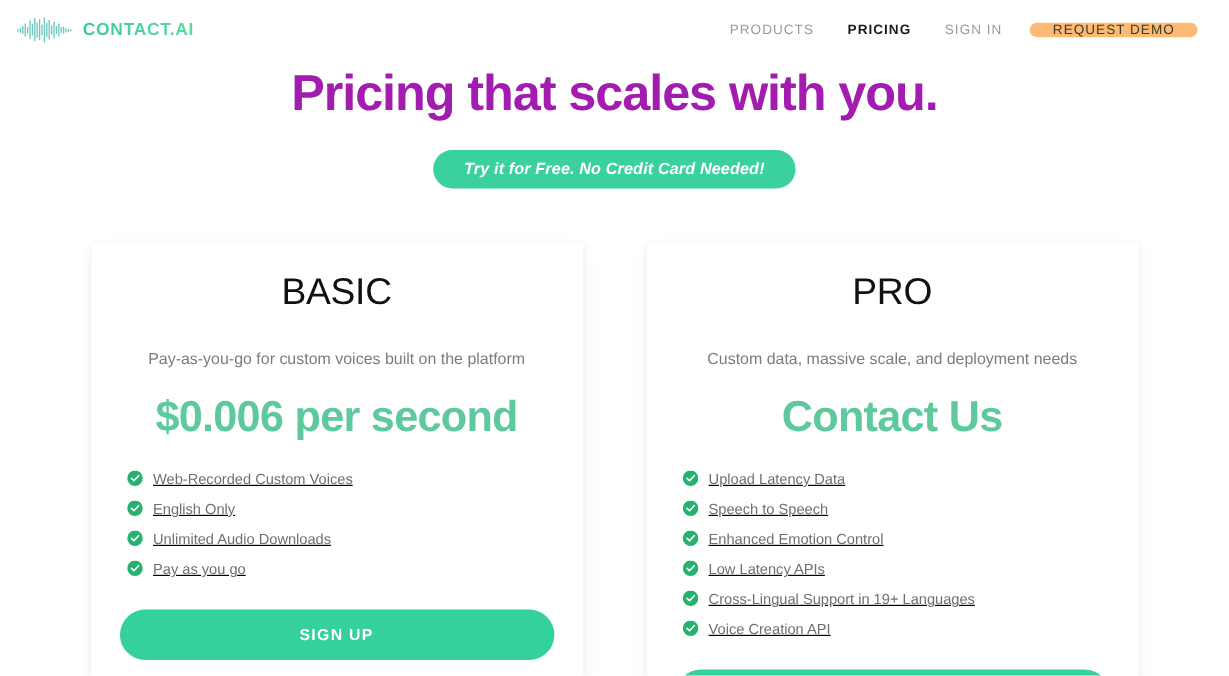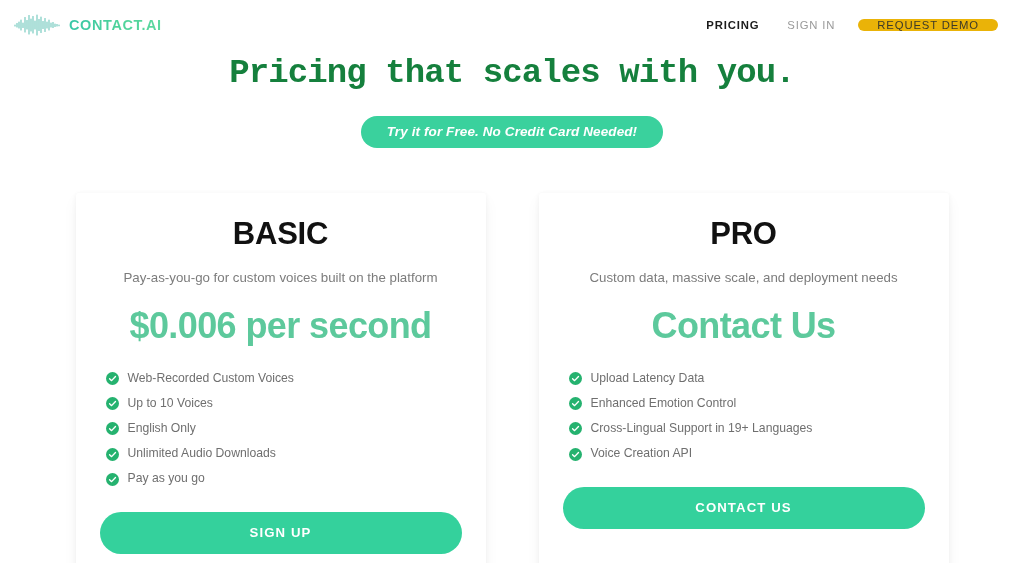--- a/index.html
+++ b/index.html
@@ -65,43 +65,42 @@
 
   .nav-link.active {
     color: #1b1b1b;
     font-weight: bold;
   }
 
   .demo-btn {
     font-size: 11.3px;
     letter-spacing: 0.85px;
     color: #3d3a28;
-    background: #eab308;
+    background: #fdba74;
     border: none;
     border-radius: 20px;
     padding: 0 19px;
     margin-left: 9px;
     cursor: pointer;
     white-space: nowrap;
     font-family: inherit;
   }
 
   
   .hero {
     text-align: center;
     padding-top: 4px;
   }
 
   .hero-title {
-    font-size: 34px;
+    font-size: 42px;
     font-weight: bold;
     letter-spacing: -0.9px;
-    color: #15803d;
+    color: #a21caf;
     line-height: 1.15;
-    font-family: Liberation Mono, monospace;
   }
 
   .hero-badge-row {
     margin-top: 23px;
     display: flex;
     justify-content: center;
   }
 
   .hero-badge {
     display: inline-block;
@@ -131,28 +130,28 @@
     border-radius: 3px;
     box-shadow: 0 1px 5px rgba(0,0,0,0.055), 0 7px 16px rgba(0,0,0,0.045);
     padding: 24px 24px 28px;
     display: flex;
     flex-direction: column;
     align-items: center;
   }
 
   .plan-name {
     font-size: 31px;
-    font-weight: bold;
+    font-weight: normal;
     letter-spacing: -0.2px;
     color: #111111;
     line-height: 1.1;
   }
 
   .plan-desc {
-    margin-top: 18px;
+    margin-top: 30px;
     font-size: 13.3px;
     color: #7c7c7c;
     text-align: center;
     line-height: 1.35;
   }
 
   .plan-price {
     margin-top: 18px;
     font-size: 36px;
     font-weight: bold;
@@ -164,23 +163,24 @@
 
   .feature-list {
     list-style: none;
     margin-top: 24px;
     width: 100%;
     padding-left: 6px;
   }
 
   .feature-item {
     display: flex;
-    align-items: flex-end;
+    align-items: flex-start;
     gap: 9px;
     margin-bottom: 10.5px;
+    text-decoration: underline;
   }
 
   .feature-item:last-child { margin-bottom: 0; }
 
   .check-icon {
     flex: 0 0 auto;
     width: 13px;
     height: 13px;
     display: block;
   }
@@ -236,20 +236,21 @@
         <line x1="39" y1="8.5" x2="39" y2="13.5"></line>
         <line x1="41" y1="10" x2="41" y2="12.5"></line>
         <line x1="43" y1="10.5" x2="43" y2="12"></line>
         <line x1="45" y1="11" x2="45" y2="11.8"></line>
       </g>
     </svg>
     <span class="brand-name">CONTACT.AI</span>
   </a>
 
   <nav class="main-nav">
+    <a class="nav-link" href="#">PRODUCTS</a>
     <a class="nav-link active" href="#">PRICING</a>
     <a class="nav-link" href="#">SIGN IN</a>
     <button class="demo-btn">REQUEST DEMO</button>
   </nav>
 
 </header>
 
 <section class="hero">
   <h1 class="hero-title">Pricing that scales with you.</h1>
   <div class="hero-badge-row">
@@ -270,27 +271,20 @@
           <circle cx="10" cy="10" r="10" fill="#25b26f"></circle>
           <path d="M5.5 10.3 L8.6 13.3 L14.6 6.8" fill="none" stroke="#ffffff" stroke-width="2.1" stroke-linecap="round" stroke-linejoin="round"></path>
         </svg>
         <span class="feature-text">Web-Recorded Custom Voices</span>
       </li>
       <li class="feature-item">
         <svg class="check-icon" viewBox="0 0 20 20">
           <circle cx="10" cy="10" r="10" fill="#25b26f"></circle>
           <path d="M5.5 10.3 L8.6 13.3 L14.6 6.8" fill="none" stroke="#ffffff" stroke-width="2.1" stroke-linecap="round" stroke-linejoin="round"></path>
         </svg>
-        <span class="feature-text">Up to 10 Voices</span>
-      </li>
-      <li class="feature-item">
-        <svg class="check-icon" viewBox="0 0 20 20">
-          <circle cx="10" cy="10" r="10" fill="#25b26f"></circle>
-          <path d="M5.5 10.3 L8.6 13.3 L14.6 6.8" fill="none" stroke="#ffffff" stroke-width="2.1" stroke-linecap="round" stroke-linejoin="round"></path>
-        </svg>
         <span class="feature-text">English Only</span>
       </li>
       <li class="feature-item">
         <svg class="check-icon" viewBox="0 0 20 20">
           <circle cx="10" cy="10" r="10" fill="#25b26f"></circle>
           <path d="M5.5 10.3 L8.6 13.3 L14.6 6.8" fill="none" stroke="#ffffff" stroke-width="2.1" stroke-linecap="round" stroke-linejoin="round"></path>
         </svg>
         <span class="feature-text">Unlimited Audio Downloads</span>
       </li>
       <li class="feature-item">
@@ -316,21 +310,35 @@
           <circle cx="10" cy="10" r="10" fill="#25b26f"></circle>
           <path d="M5.5 10.3 L8.6 13.3 L14.6 6.8" fill="none" stroke="#ffffff" stroke-width="2.1" stroke-linecap="round" stroke-linejoin="round"></path>
         </svg>
         <span class="feature-text">Upload Latency Data</span>
       </li>
       <li class="feature-item">
         <svg class="check-icon" viewBox="0 0 20 20">
           <circle cx="10" cy="10" r="10" fill="#25b26f"></circle>
           <path d="M5.5 10.3 L8.6 13.3 L14.6 6.8" fill="none" stroke="#ffffff" stroke-width="2.1" stroke-linecap="round" stroke-linejoin="round"></path>
         </svg>
+        <span class="feature-text">Speech to Speech</span>
+      </li>
+      <li class="feature-item">
+        <svg class="check-icon" viewBox="0 0 20 20">
+          <circle cx="10" cy="10" r="10" fill="#25b26f"></circle>
+          <path d="M5.5 10.3 L8.6 13.3 L14.6 6.8" fill="none" stroke="#ffffff" stroke-width="2.1" stroke-linecap="round" stroke-linejoin="round"></path>
+        </svg>
         <span class="feature-text">Enhanced Emotion Control</span>
+      </li>
+      <li class="feature-item">
+        <svg class="check-icon" viewBox="0 0 20 20">
+          <circle cx="10" cy="10" r="10" fill="#25b26f"></circle>
+          <path d="M5.5 10.3 L8.6 13.3 L14.6 6.8" fill="none" stroke="#ffffff" stroke-width="2.1" stroke-linecap="round" stroke-linejoin="round"></path>
+        </svg>
+        <span class="feature-text">Low Latency APIs</span>
       </li>
       <li class="feature-item">
         <svg class="check-icon" viewBox="0 0 20 20">
           <circle cx="10" cy="10" r="10" fill="#25b26f"></circle>
           <path d="M5.5 10.3 L8.6 13.3 L14.6 6.8" fill="none" stroke="#ffffff" stroke-width="2.1" stroke-linecap="round" stroke-linejoin="round"></path>
         </svg>
         <span class="feature-text">Cross-Lingual Support in 19+ Languages</span>
       </li>
       <li class="feature-item">
         <svg class="check-icon" viewBox="0 0 20 20">

